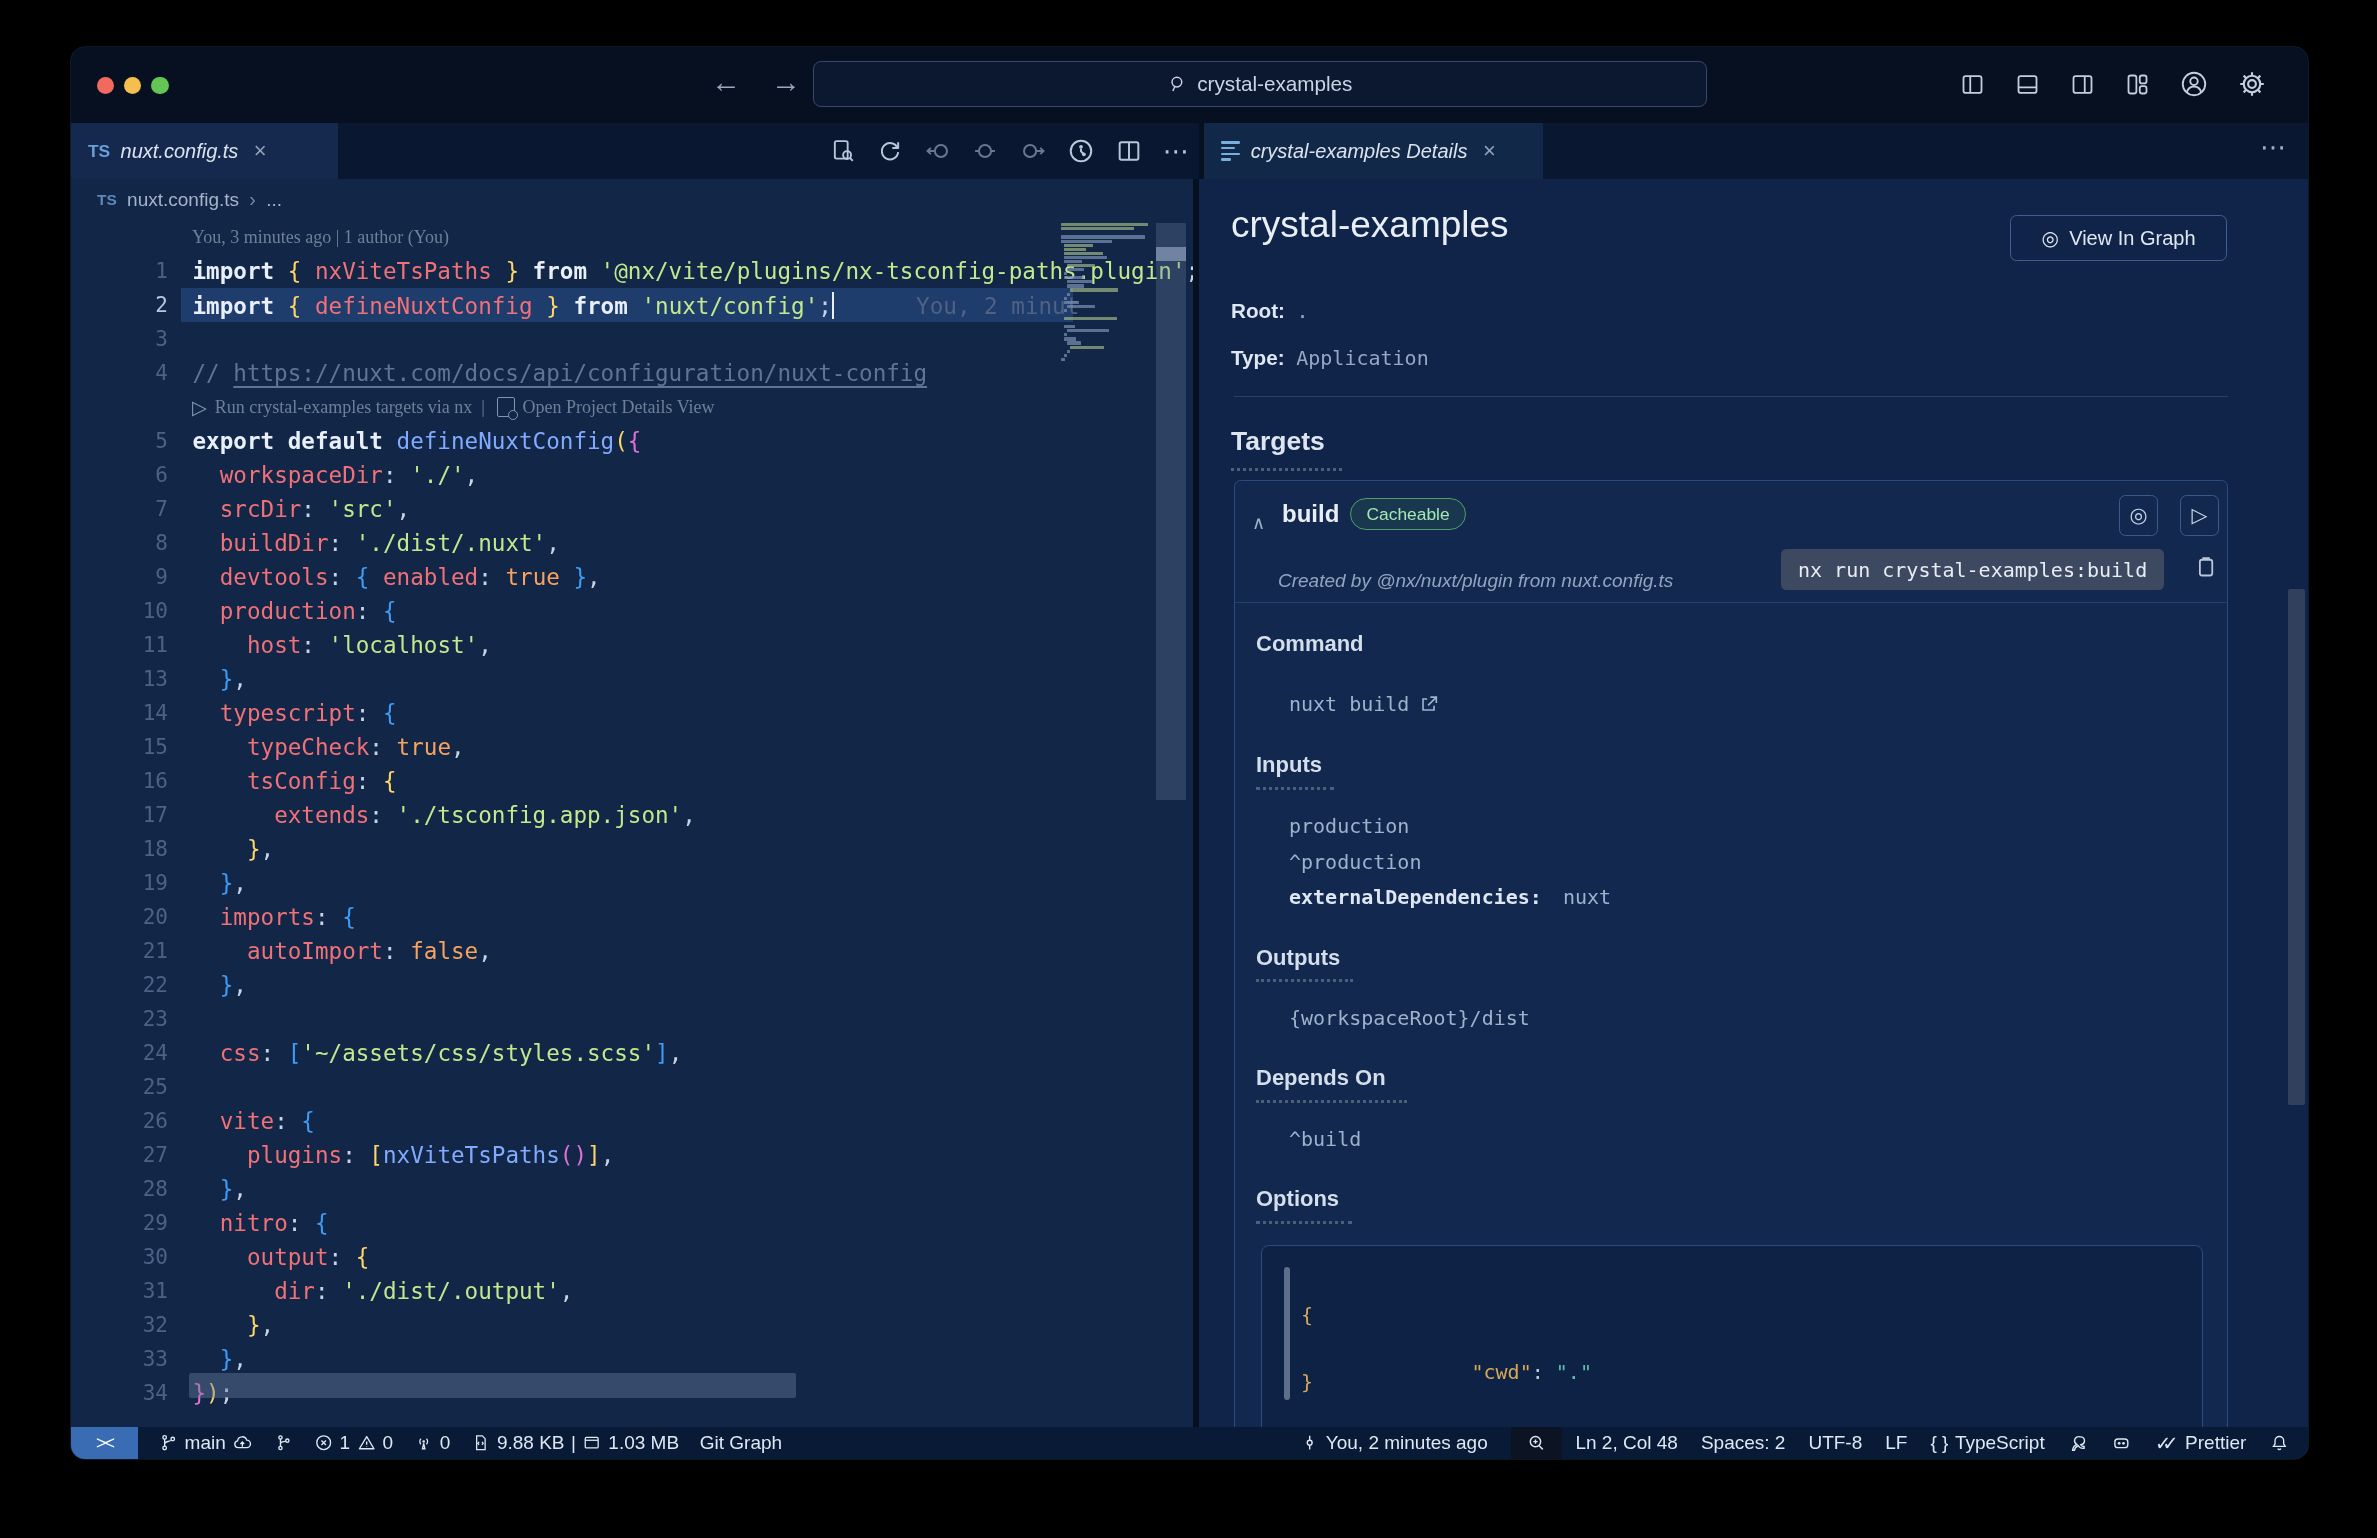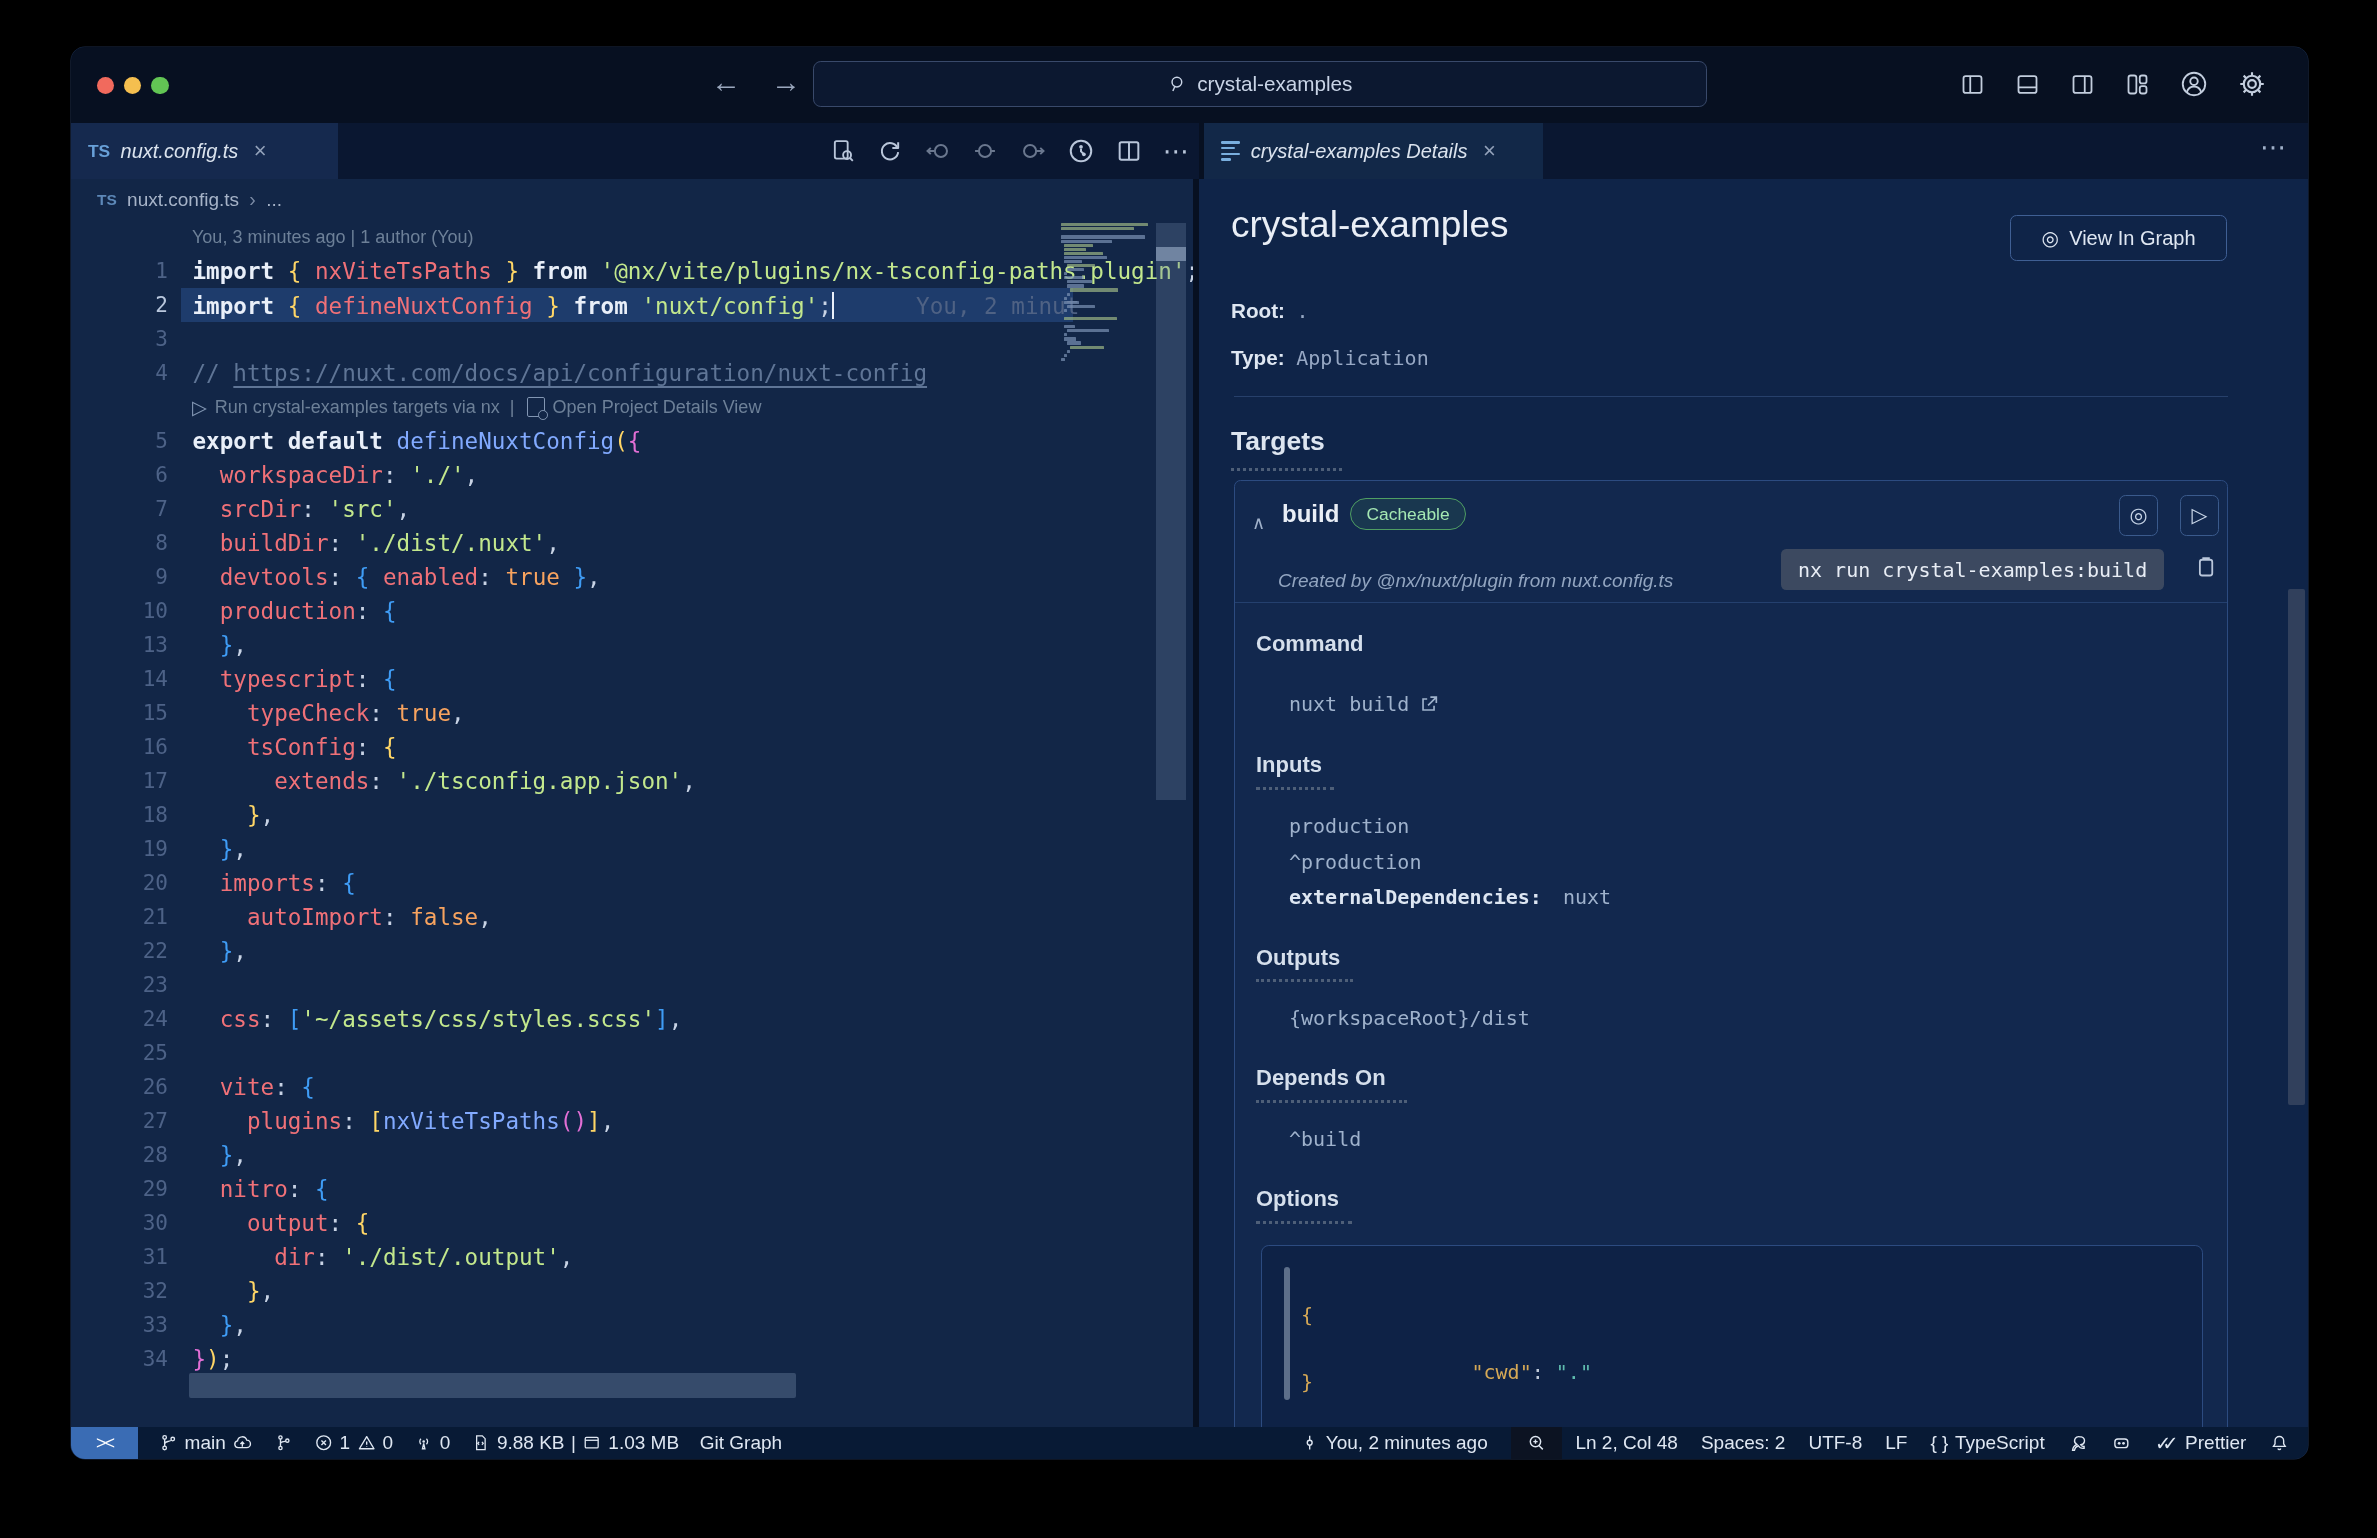--- a/index.html
+++ b/index.html
@@ -40,21 +40,21 @@
   .breadcrumb{height:41px;display:flex;align-items:center;padding-left:26px;gap:10.3px;color:#a6b3c8;font-size:19px;}
   .breadcrumb .ts{color:#5d88b8;font-weight:700;font-size:15.5px;}
   .breadcrumb .sep{color:#7b8aa5;font-size:19.4px;}
   .code-area{position:absolute;top:41px;left:0;right:0;bottom:0;overflow:hidden;
              font-family:"DejaVu Sans Mono",monospace;font-size:22.6px;}
   .code-row{height:34px;display:flex;align-items:center;position:relative;white-space:pre;}
   .code-row .hl{position:absolute;left:110px;width:892px;top:0;bottom:0;background:#1e3c6c;}
   .gutter{width:97px;flex:0 0 97px;text-align:right;color:#4d6287;font-size:21px;position:relative;}
   .code-row.active .gutter{color:#b9c7dd;}
   .code-text{padding-left:24.5px;position:relative;text-align:center;}
-  .lens{color:#6d8098;font-size:18px;font-family:Liberation Sans, sans-serif;padding-left:121px;
+  .lens{color:#6d8098;font-size:18px;font-family:Liberation Serif, serif;padding-left:121px;
         display:flex;align-items:center;gap:7.8px;}
   .lens .play{font-size:19.4px;color:#8296b3;}
   .lens .boxic{width:15.5px;height:18px;border:1.9px solid #8296b3;border-radius:1.9px;position:relative;display:inline-block;}
   .lens .boxic::after{content:"";position:absolute;right:-3.9px;bottom:-3.9px;width:7.8px;height:7.8px;
         border:1.9px solid #8296b3;border-radius:50%;background:#122647;}
   .cursor{display:inline-block;width:2.6px;height:27px;background:#e9eff9;vertical-align:-5.2px;}
   .ghost{color:#4f6284;}
   .tk-kw{color:#e9eff9;font-weight:700}
   .tk-ip,.tk-pr{color:#f07178}
   .tk-st{color:#c3e88d}
@@ -246,20 +246,21 @@
             <div class="code-row active"><div class="hl"></div><div class="gutter">2</div><div class="code-text"><span class="tk-kw">import </span><span class="tk-b1">{ </span><span class="tk-ip">defineNuxtConfig </span><span class="tk-b1">} </span><span class="tk-kw">from </span><span class="tk-st">'nuxt/config'</span><span class="tk-pu">;</span><span class="cursor"></span><span class="ghost">      You, 2 minut</span></div></div>
             <div class="code-row"><div class="gutter">3</div><div class="code-text"></div></div>
             <div class="code-row"><div class="gutter">4</div><div class="code-text"><span class="tk-co">// </span><span class="tk-cu">https://nuxt.com/docs/api/configuration/nuxt-config</span></div></div>
             <div class="code-row lens"><span class="play">▷</span><span>Run crystal-examples targets via nx  | </span><span class="boxic"></span><span>Open Project Details View</span></div>
             <div class="code-row"><div class="gutter">5</div><div class="code-text"><span class="tk-kw">export default </span><span class="tk-fn">defineNuxtConfig</span><span class="tk-b1">(</span><span class="tk-b2">{</span></div></div>
             <div class="code-row"><div class="gutter">6</div><div class="code-text"><span class="tk-pu">  </span><span class="tk-pr">workspaceDir</span><span class="tk-pu">: </span><span class="tk-st">'./'</span><span class="tk-pu">,</span></div></div>
             <div class="code-row"><div class="gutter">7</div><div class="code-text"><span class="tk-pu">  </span><span class="tk-pr">srcDir</span><span class="tk-pu">: </span><span class="tk-st">'src'</span><span class="tk-pu">,</span></div></div>
             <div class="code-row"><div class="gutter">8</div><div class="code-text"><span class="tk-pu">  </span><span class="tk-pr">buildDir</span><span class="tk-pu">: </span><span class="tk-st">'./dist/.nuxt'</span><span class="tk-pu">,</span></div></div>
             <div class="code-row"><div class="gutter">9</div><div class="code-text"><span class="tk-pu">  </span><span class="tk-pr">devtools</span><span class="tk-pu">: </span><span class="tk-b3">{</span><span class="tk-pu"> </span><span class="tk-pr">enabled</span><span class="tk-pu">: </span><span class="tk-bo">true</span><span class="tk-pu"> </span><span class="tk-b3">}</span><span class="tk-pu">,</span></div></div>
             <div class="code-row"><div class="gutter">10</div><div class="code-text"><span class="tk-pu">  </span><span class="tk-pr">production</span><span class="tk-pu">: </span><span class="tk-b3">{</span></div></div>
+            <div class="code-row"><div class="gutter">11</div><div class="code-text"><span class="tk-pu">    </span><span class="tk-pr">host</span><span class="tk-pu">: </span><span class="tk-st">'localhost'</span><span class="tk-pu">,</span></div></div>
             <div class="code-row"><div class="gutter">13</div><div class="code-text"><span class="tk-pu">  </span><span class="tk-b3">}</span><span class="tk-pu">,</span></div></div>
             <div class="code-row"><div class="gutter">14</div><div class="code-text"><span class="tk-pu">  </span><span class="tk-pr">typescript</span><span class="tk-pu">: </span><span class="tk-b3">{</span></div></div>
             <div class="code-row"><div class="gutter">15</div><div class="code-text"><span class="tk-pu">    </span><span class="tk-pr">typeCheck</span><span class="tk-pu">: </span><span class="tk-bo">true</span><span class="tk-pu">,</span></div></div>
             <div class="code-row"><div class="gutter">16</div><div class="code-text"><span class="tk-pu">    </span><span class="tk-pr">tsConfig</span><span class="tk-pu">: </span><span class="tk-b1">{</span></div></div>
             <div class="code-row"><div class="gutter">17</div><div class="code-text"><span class="tk-pu">      </span><span class="tk-pr">extends</span><span class="tk-pu">: </span><span class="tk-st">'./tsconfig.app.json'</span><span class="tk-pu">,</span></div></div>
             <div class="code-row"><div class="gutter">18</div><div class="code-text"><span class="tk-pu">    </span><span class="tk-b1">}</span><span class="tk-pu">,</span></div></div>
             <div class="code-row"><div class="gutter">19</div><div class="code-text"><span class="tk-pu">  </span><span class="tk-b3">}</span><span class="tk-pu">,</span></div></div>
             <div class="code-row"><div class="gutter">20</div><div class="code-text"><span class="tk-pu">  </span><span class="tk-pr">imports</span><span class="tk-pu">: </span><span class="tk-b3">{</span></div></div>
             <div class="code-row"><div class="gutter">21</div><div class="code-text"><span class="tk-pu">    </span><span class="tk-pr">autoImport</span><span class="tk-pu">: </span><span class="tk-bo">false</span><span class="tk-pu">,</span></div></div>
             <div class="code-row"><div class="gutter">22</div><div class="code-text"><span class="tk-pu">  </span><span class="tk-b3">}</span><span class="tk-pu">,</span></div></div>

